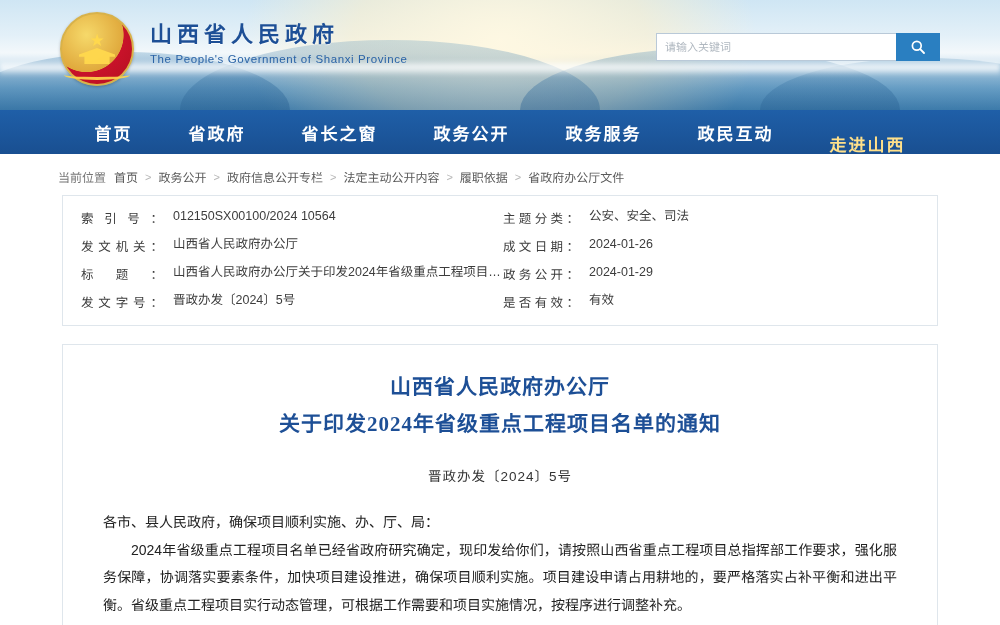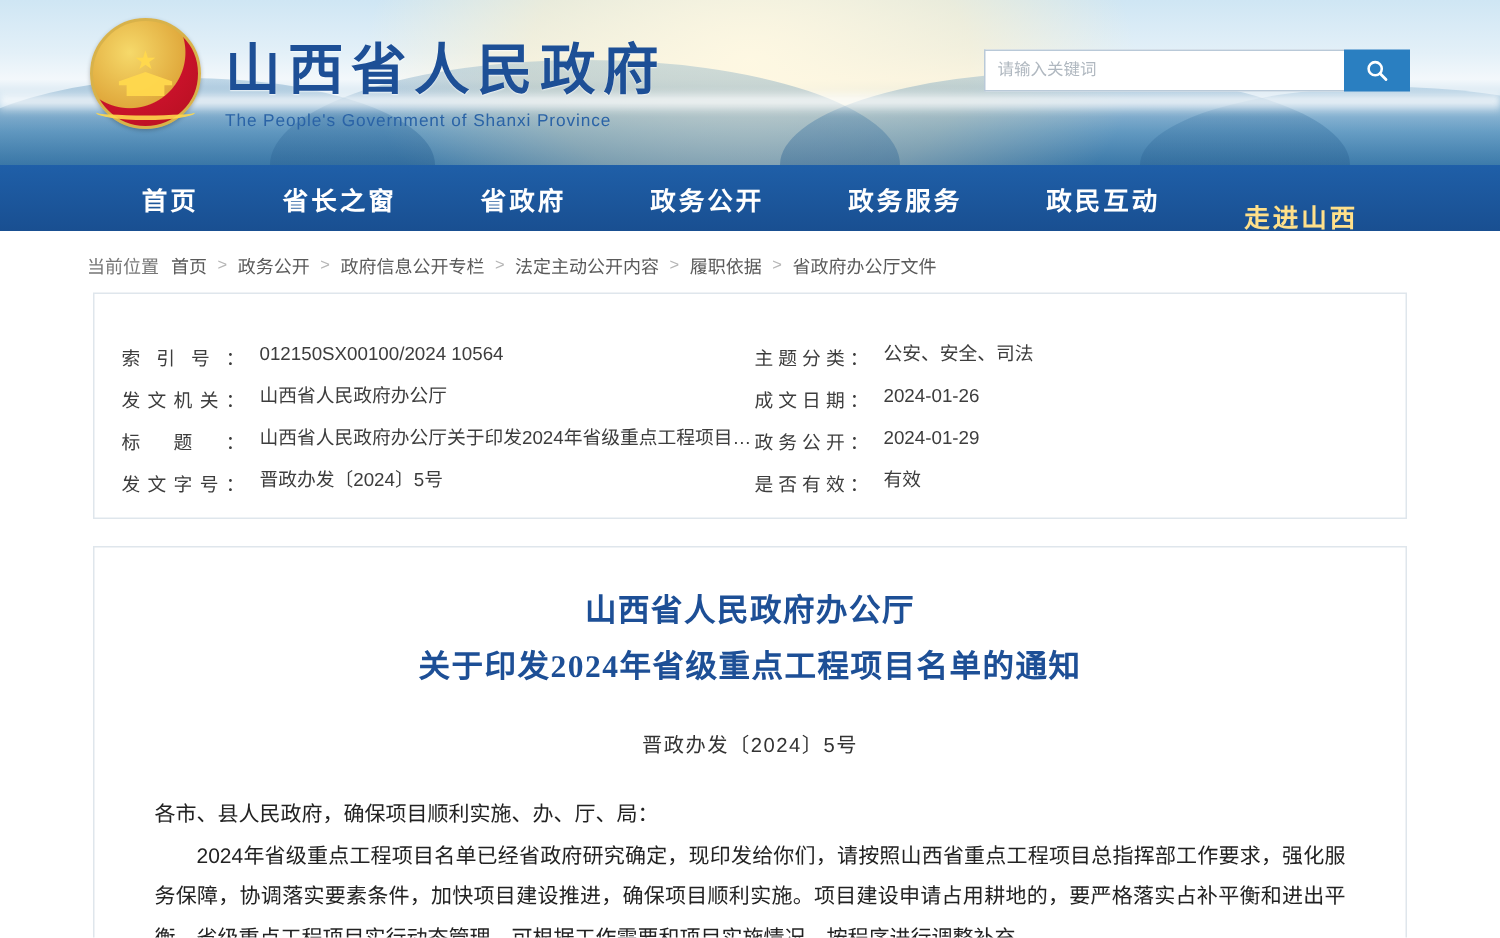--- a/index.html
+++ b/index.html
@@ -90,21 +90,21 @@
     border-radius: 0 0 50% 50%;
     opacity: .9;
   }
 
   .site-title {
     position: absolute;
     left: 150px; top: 16px;
     color: #1b3f7a;
   }
   .site-title .cn {
-    font-size: 37px;
+    font-size: 22px;
     font-weight: bold;
     letter-spacing: 5px;
     color: #1d4f96;
     text-shadow: 0 1px 1px rgba(255,255,255,0.7);
     font-family: "Liberation Serif", "DejaVu Serif", serif;
   }
   .site-title .en {
     margin-top: 5px;
     font-size: 11.5px;
     letter-spacing: 0.6px;
@@ -194,21 +194,20 @@
     margin: 0 auto;
     border: 1px solid #dfe6ec;
     background: #ffffff;
     padding: 12px 18px 14px 18px;
   }
   .meta-grid {
     display: grid;
     grid-template-columns: 92px 330px 86px 1fr;
     row-gap: 9px;
     align-items: start;
-    margin-top: 20px;
   }
   .meta-k {
     font-size: 12.5px;
     color: #3d3d3d;
     text-align: justify;
     text-align-last: justify;
     padding-right: 10px;
   }
   .meta-k::after { content: "："; }
   .meta-v {
@@ -293,22 +292,22 @@
         <svg width="16" height="16" viewBox="0 0 16 16">
           <circle cx="6.8" cy="6.8" r="4.4" fill="none" stroke="#ffffff" stroke-width="1.7"></circle>
           <line x1="10.2" y1="10.2" x2="14" y2="14" stroke="#ffffff" stroke-width="1.9" stroke-linecap="round"></line>
         </svg>
       </button>
     </div>
   </div>
 
   <div class="nav">
     <div class="nav-item">首页</div>
+    <div class="nav-item">省政府</div>
     <div class="nav-item">省长之窗</div>
-    <div class="nav-item">省政府</div>
     <div class="nav-item">政务公开</div>
     <div class="nav-item">政务服务</div>
     <div class="nav-item">政民互动</div>
     <div class="nav-item active">走进山西</div>
   </div>
 
   <div class="crumb-wrap">
     <div class="crumb">
       <span class="label">当前位置</span>
       <a>首页</a>

